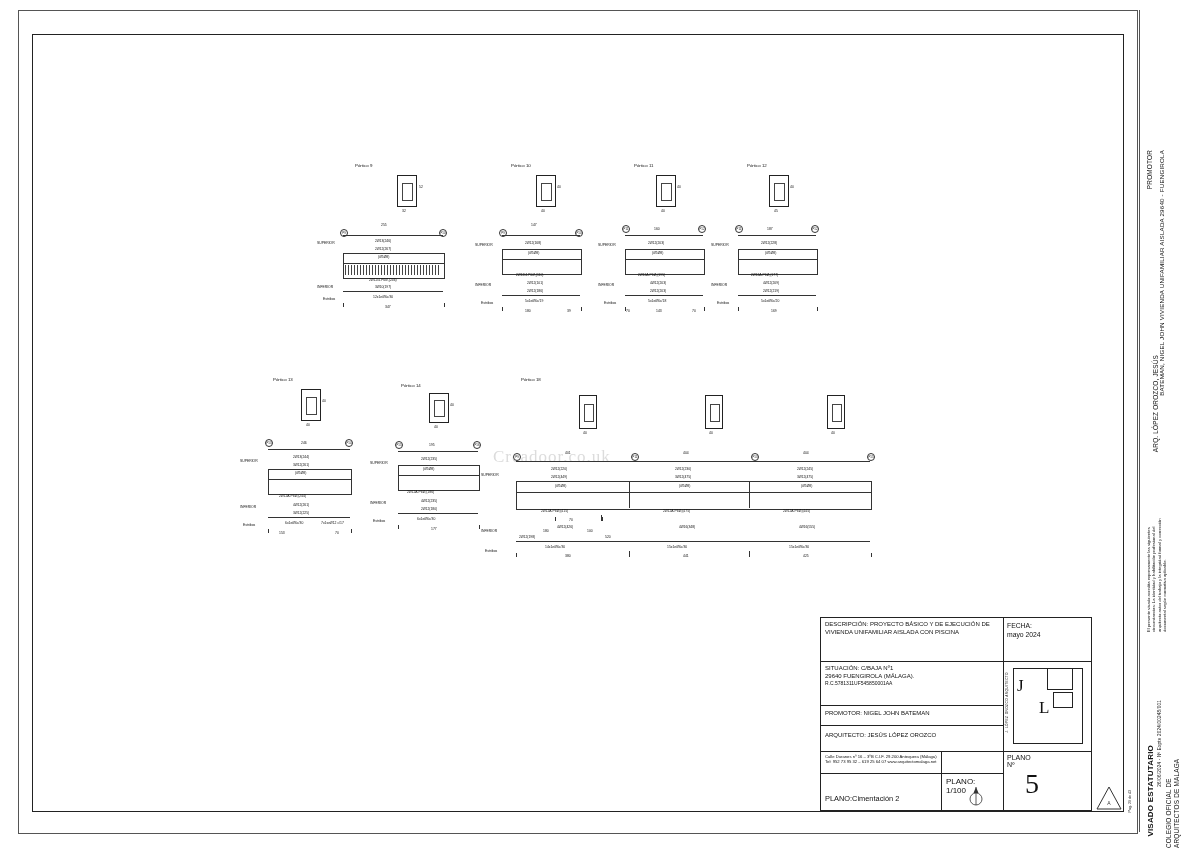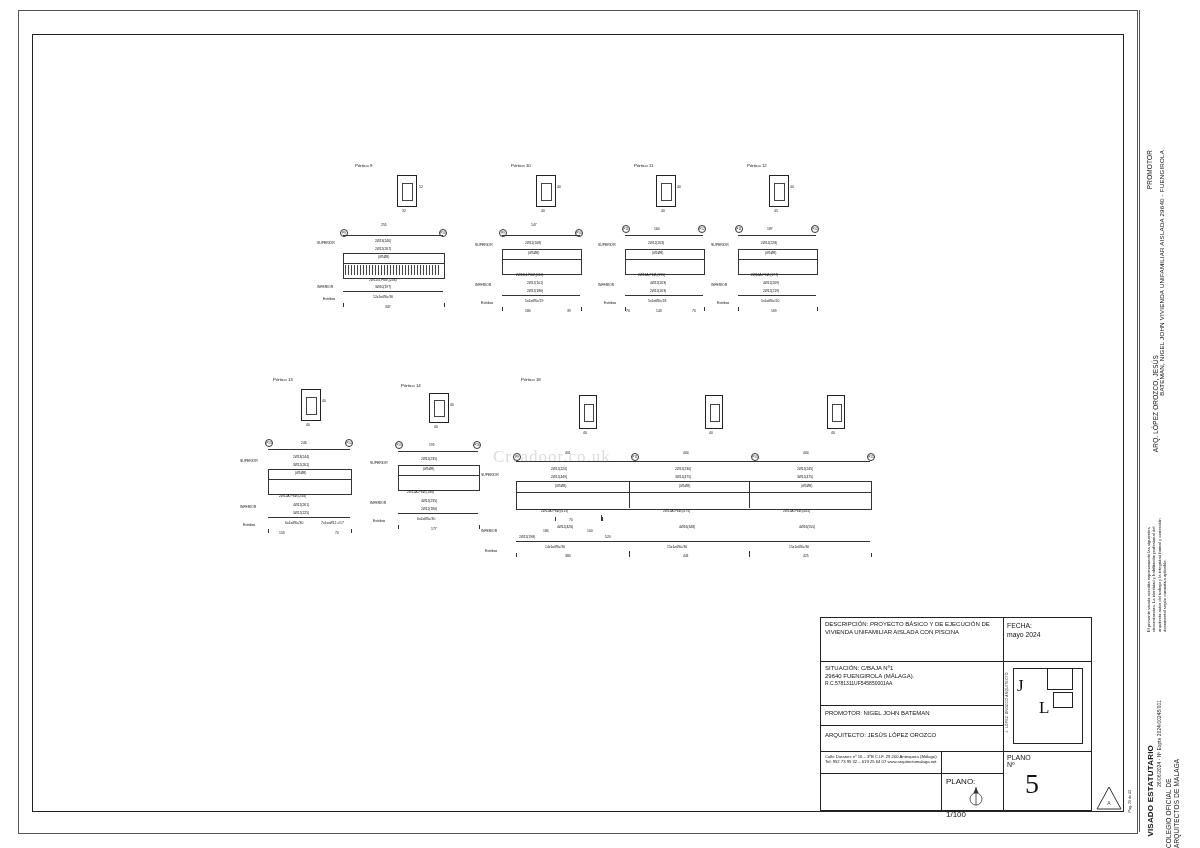--- a/index.html
+++ b/index.html
@@ -394,26 +394,31 @@
         </div>
       </div>
 
       <div class="cell bb" style="left:0;top:134px;width:182px;height:22px;">
         <div class="t5" style="padding:2px 4px 0 4px;">
           <div>Calle Duranes nº 16 – 3ºB         C.I.F. 29.200        Antequera (Málaga)</div>
           <div>Tel: 952 73 95 32 – 619 25 64 07 www.arquitectomalaga.net</div>
         </div>
       </div>
 
+      <div class="cell" style="left:0;top:156px;width:182px;height:36px;">
+        <div class="t9" style="padding:20px 4px 0 4px;">
+          <span>PLANO:</span><span>Cimentación 2</span>
+        </div>
+      </div>
 
       <div class="sep" style="left:120px;top:134px;width:1px;height:58px;"></div>
 
       <div class="cell" style="left:121px;top:156px;width:61px;height:36px;">
         <div class="esc" style="padding:3px 0 0 4px;">PLANO:</div>
-        <div class="esc" style="padding:0 0 0 4px;margin-top:24px;">1/100</div>
+        <div class="esc" style="padding:0 0 0 4px;">1/100</div>
       </div>
       <div class="compass" style="left:146px;top:168px;">
         <svg width="18" height="22" viewBox="0 0 18 22">
           <circle cx="9" cy="13" r="6" fill="none" stroke="#333" stroke-width="0.8"></circle>
           <line x1="9" y1="1" x2="9" y2="19" stroke="#333" stroke-width="0.8"></line>
           <polygon points="9,1 6.5,7 11.5,7" fill="#333"></polygon>
         </svg>
       </div>
     </div>
 

